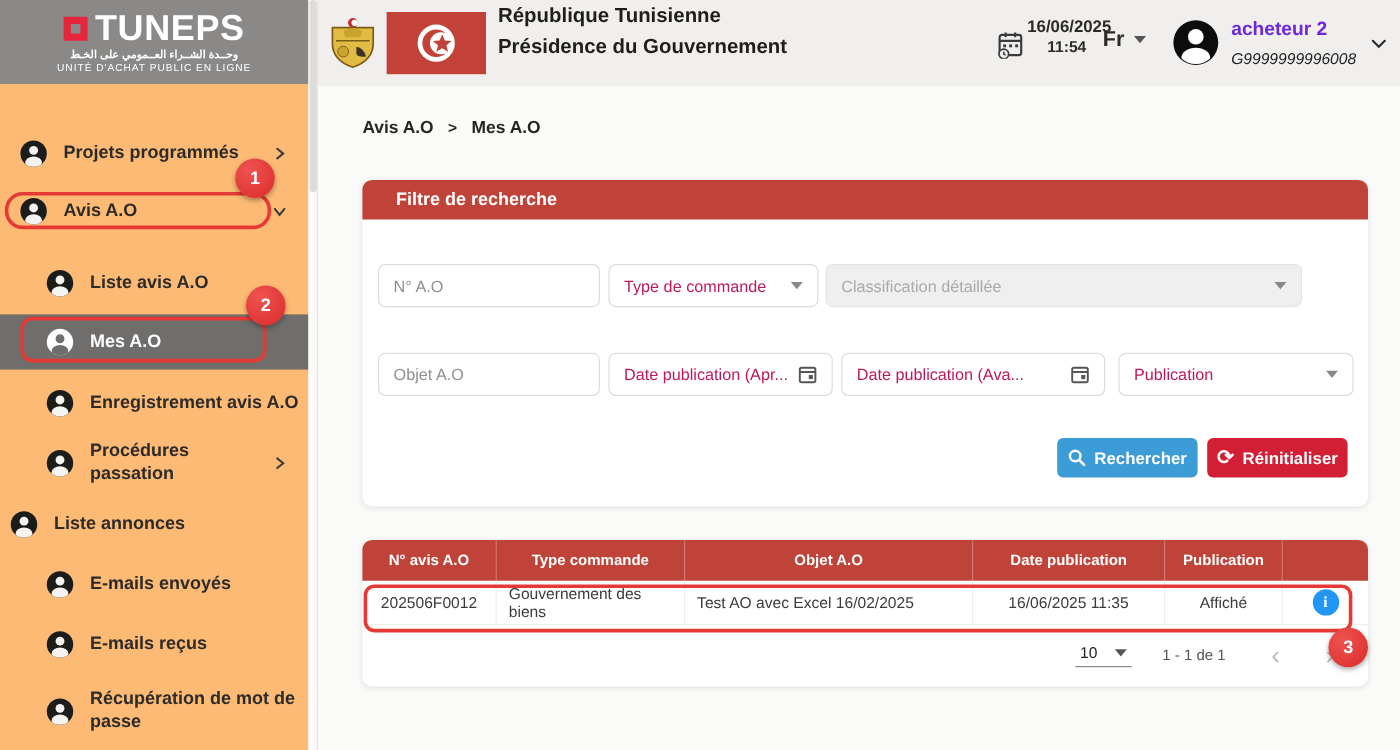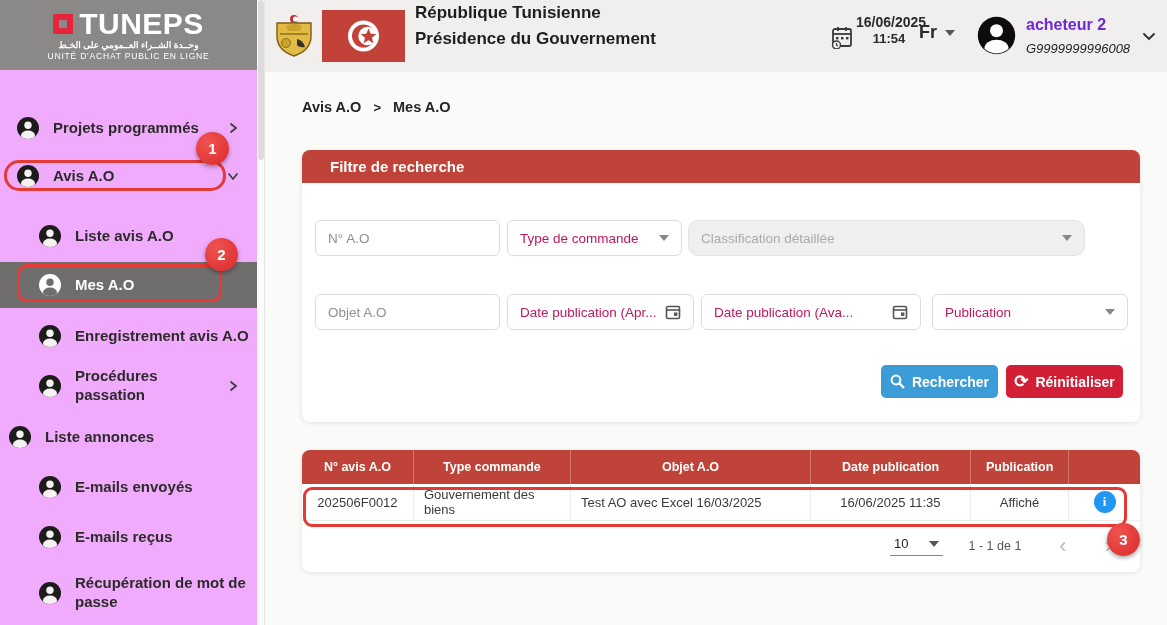--- a/index.html
+++ b/index.html
@@ -7,21 +7,21 @@
   body {
     position: relative;
     font-family: "Liberation Sans", sans-serif;
     background: #fafaf8;
     overflow: hidden;
     color: #2b2a29;
   }
   
   .sidebar {
     position:absolute; left:0; top:0; width:257px; height:625px;
-    background:#f0abfc;
+    background:#fdba74;
   }
   .logo-block {
     height:70px; background:#8a8988; color:#fff;
     display:flex; flex-direction:column; align-items:center; justify-content:center;
   }
   .logo-row { display:flex; align-items:center; gap:6px; }
   .logo-square { width:20px; height:20px; border:6px solid #e5253c; }
   .logo-title { font-size:30px; font-weight:bold; letter-spacing:0.5px; line-height:1; }
   .logo-ar { font-size:9px; font-weight:bold; margin-top:1px; }
   .logo-fr { font-size:8.5px; letter-spacing:0.8px; margin-top:1px; }
@@ -127,21 +127,21 @@
   .center { justify-content:center; text-align:center; }
   .info-btn {
     width:22px; height:22px; border-radius:50%; background:#2196f3; border:none;
     color:#fff; font-size:13px; font-weight:bold; cursor:pointer; line-height:22px;
     font-family:"Liberation Serif", serif;
   }
   .t-pager {
     height:50px; display:flex; align-items:center; justify-content:flex-end;
     padding-right:22px; gap:26px; color:#555;
   }
-  .page-size { display:flex; align-items:center; gap:20px; border-bottom:1px solid #888; padding:0 4px 4px 4px; cursor:pointer; }
+  .page-size { display:flex; align-items:center; gap:14px; border-bottom:1px solid #888; padding:0 4px 4px 4px; cursor:pointer; }
   .page-size .num { font-size:13px; color:#222; }
   .range-lbl { font-size:12.5px; color:#555; margin-right:6px; }
   .pg-chev { font-size:22px; color:#bdbcbb; line-height:1; cursor:pointer; padding:0 6px; }
 
   
   .anno-box { position:absolute; border:3px solid #e53935; pointer-events:none; }
   .anno-1 { left:4px;   top:160px; width:222px; height:31px; border-radius:15px; }
   .anno-2 { left:17px;  top:264px; width:205px; height:38px; border-radius:10px; }
   .anno-3 { left:303px; top:487px; width:824px; height:40px; border-radius:9px; }
   .anno-badge {
@@ -367,21 +367,21 @@
 </div>
 
 <div class="card filter-card">
   <div class="filter-header">Filtre de recherche</div>
 
   <input class="f-input" style="left: 13px; top: 70px; width: 185px;" placeholder="N° A.O">
   <div class="f-select" style="left:205px; top:70px; width:175px;">
     <span class="sel-lbl">Type de commande</span>
     <span class="caret-down"></span>
   </div>
-  <div class="f-select disabled" style="left:386px; top:70px; width:397px;border-radius:10px;">
+  <div class="f-select disabled" style="left:386px; top:70px; width:397px;">
     <span class="sel-lbl">Classification détaillée</span>
     <span class="caret-down"></span>
   </div>
 
   <input class="f-input" style="left: 13px; top: 144px; width: 185px;" placeholder="Objet A.O">
   <div class="f-select" style="left:205px; top:144px; width:187px;">
     <span class="sel-lbl">Date publication (Apr...</span>
     <svg class="cal-glyph" width="16" height="16" viewBox="0 0 16 16">
         <rect x="1.5" y="2.5" width="13" height="12" rx="1.5" fill="none" stroke="#555" stroke-width="1.6"></rect>
         <path d="M1.5 6 h13" stroke="#555" stroke-width="1.6"></path>
@@ -419,21 +419,21 @@
     <div class="t-hcell c1">N° avis A.O</div>
     <div class="t-hcell c2">Type commande</div>
     <div class="t-hcell c3">Objet A.O</div>
     <div class="t-hcell c4">Date publication</div>
     <div class="t-hcell c5">Publication</div>
     <div class="t-hcell c6"></div>
   </div>
   <div class="t-row">
     <div class="t-cell c1 center">202506F0012</div>
     <div class="t-cell c2">Gouvernement des biens</div>
-    <div class="t-cell c3">Test AO avec Excel 16/03/2025</div>
+    <div class="t-cell c3">Test AO avec Excel 16/02/2025</div>
     <div class="t-cell c4 center">16/06/2025 11:35</div>
     <div class="t-cell c5 center">Affiché</div>
     <div class="t-cell c6 center">
       <button class="info-btn">i</button>
     </div>
   </div>
   <div class="t-pager">
     <div class="page-size">
       <span class="num">10</span>
       <span class="caret-down"></span>

